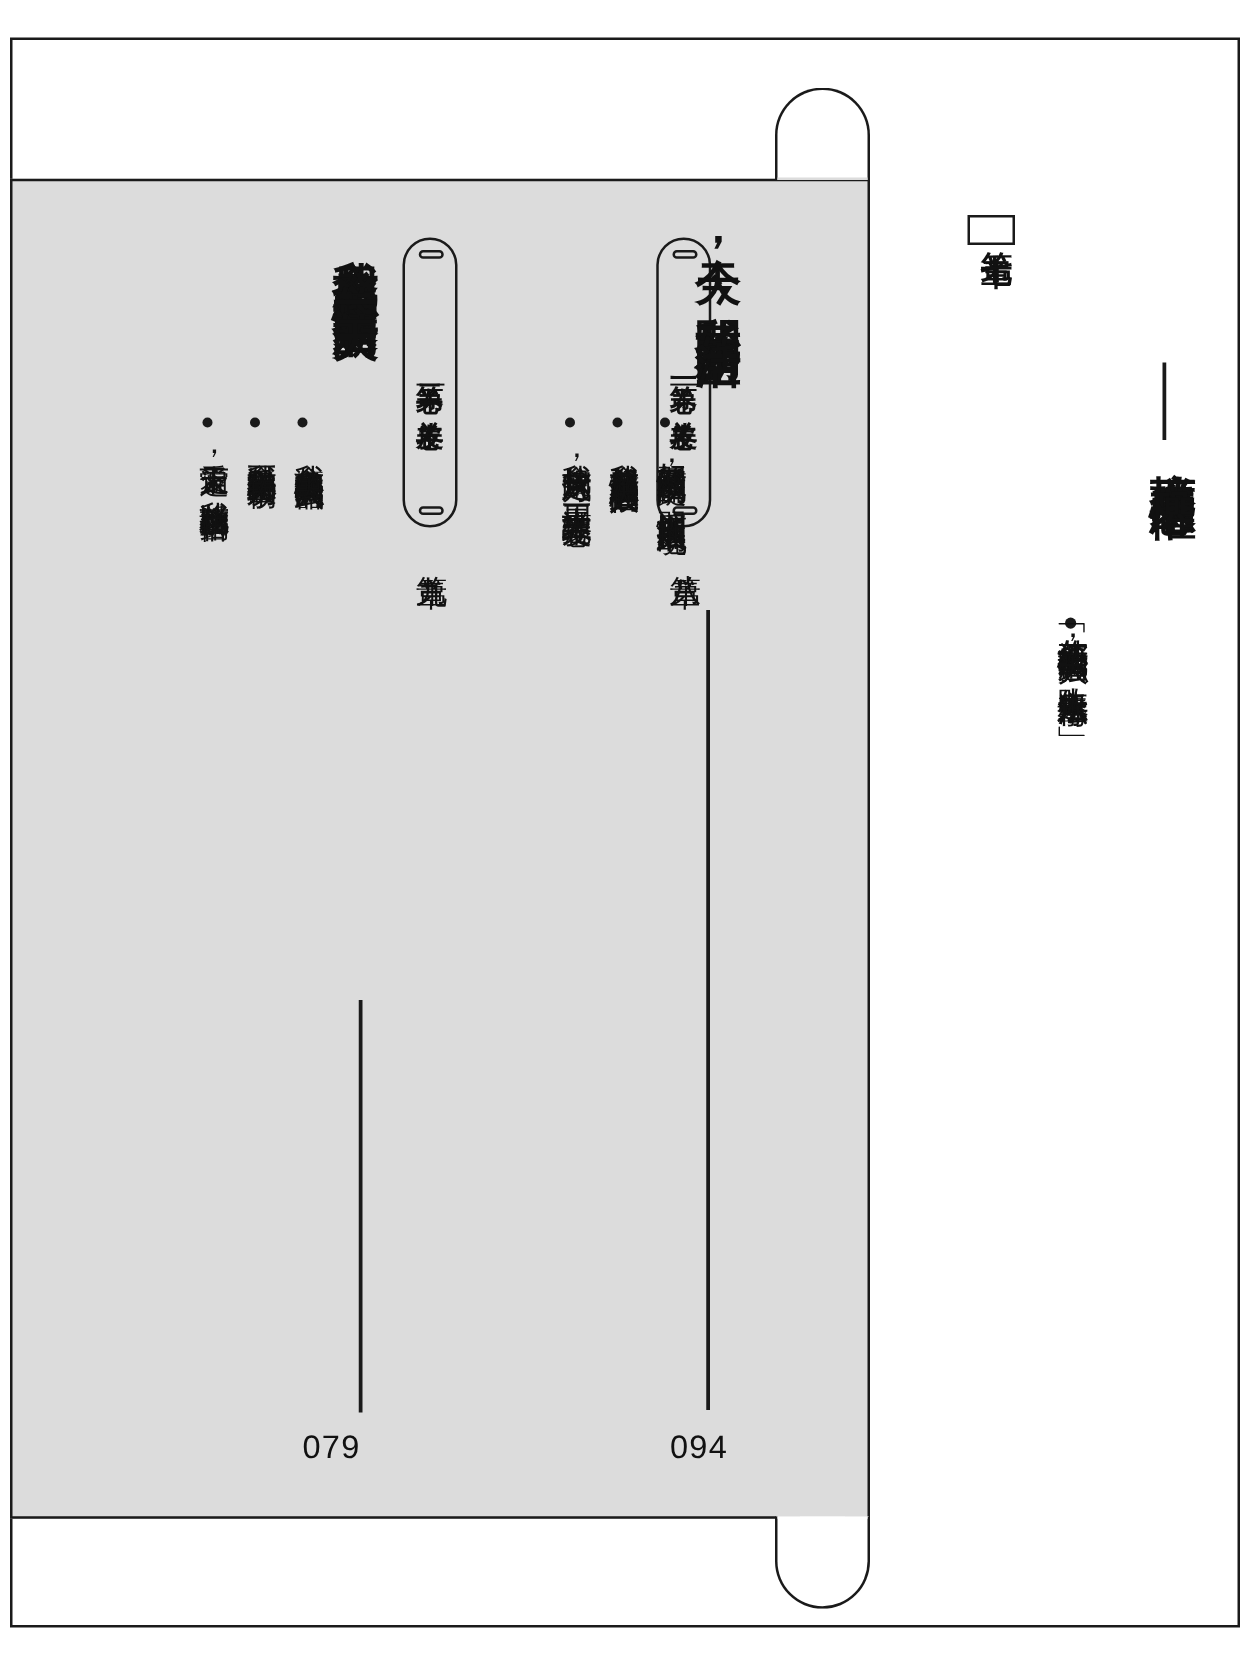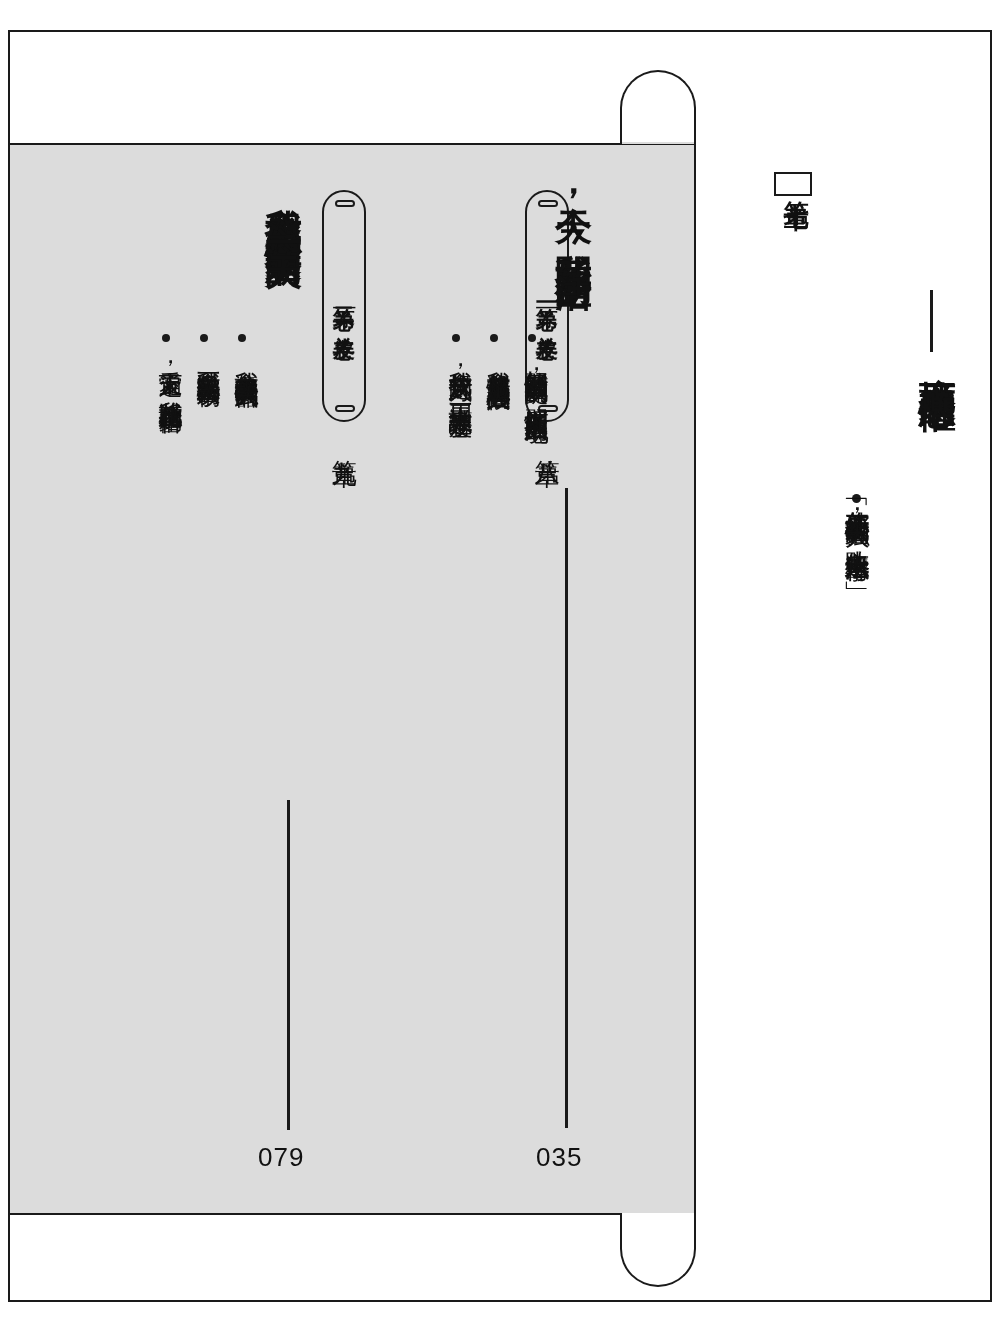--- a/index.html
+++ b/index.html
@@ -262,21 +262,21 @@
   .ch9-rule {
     position: absolute;
     left: 287px;
     top: 800px;
     width: 3px;
     height: 330px;
     background: #1a1a1a;
   }
   .ch9-page {
     position: absolute;
-    left: 258px;
+    left: 242px;
     top: 1142px;
     font-size: 26px;
     letter-spacing: 1px;
     font-family: "Liberation Sans", sans-serif;
   }
   .bullet-list-9 { position: absolute; left: 130px; top: 330px; }
 </style>
 </head>
 <body>
 
@@ -331,21 +331,21 @@
     <div class="bullet-item" style="left:62px;">
       <span class="dot"></span>
       <span class="txt vtext">我會養成好習慣並且成為忠心實踐的僕人</span>
     </div>
     <div class="bullet-item" style="left:24px;">
       <span class="dot"></span>
       <span class="txt vtext">我會按規定的方式，用三十天詳讀完一卷羊皮卷</span>
     </div>
   </div>
 
-  <div class="ch8-page">035</div>
+  <div class="ch8-page">094</div>
 </div>
 
 <div>
 
   <div class="capsule ch9-capsule">
     <div class="vtext">第二卷—羊皮卷</div>
   </div>
 
   <div class="ch9-num">
     <div class="vtext">第九章</div>

